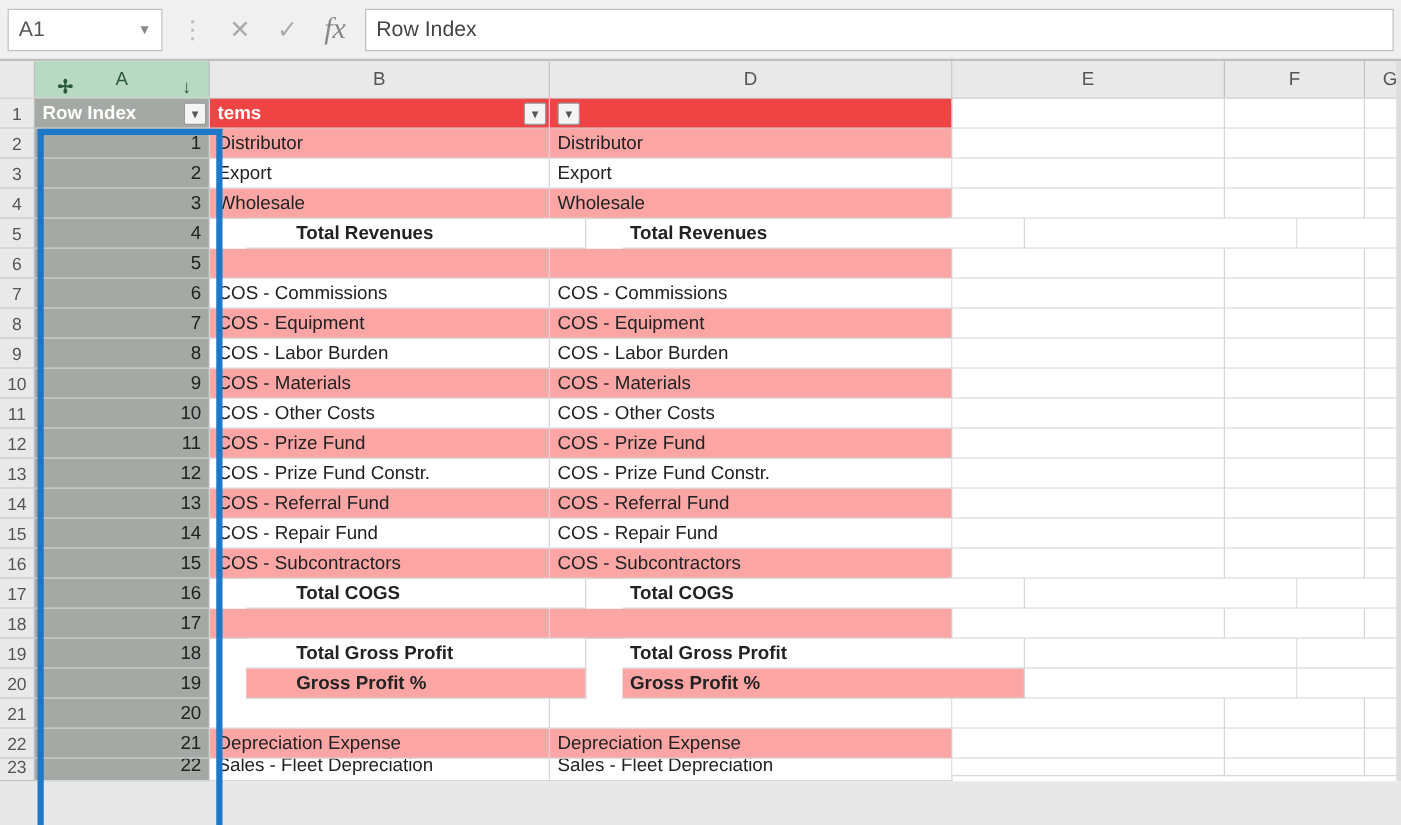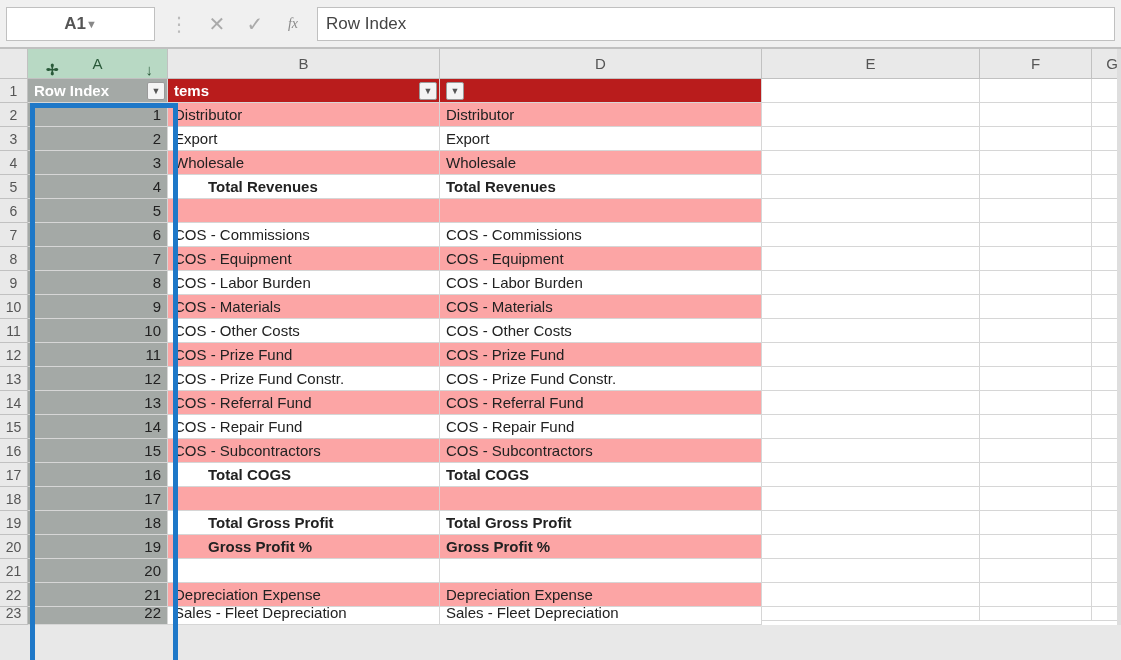--- a/index.html
+++ b/index.html
@@ -17,52 +17,51 @@
   .formula-bar {
     display: flex;
     align-items: center;
     height: 48px;
     background: #f0f0f0;
     border-bottom: 1px solid #c0c0c0;
     padding: 6px 6px;
     gap: 10px;
   }
   .name-box {
-    width: 149px;
+    width: 124px;
     height: 34px;
     background: #fff;
     border: 1px solid #c0c0c0;
     display: flex;
     align-items: center;
-    justify-content: center;
+    justify-content: space-between;
     padding: 0 8px;
     color: #555;
     font-size: 17px;
-    font-weight: bold;
   }
   .name-box .dd {
     color: #888;
     font-size: 11px;
   }
   .fb-sep {
     color: #bbb;
     font-size: 20px;
     padding: 0 4px;
   }
   .fb-btn {
     color: #aaa;
     font-size: 20px;
     width: 28px;
     text-align: center;
   }
   .fx {
     font-style: italic;
     font-family: Georgia, serif;
     color: #888;
-    font-size: 14px;
+    font-size: 24px;
   }
   .formula-input {
     flex: 1;
     height: 34px;
     background: #fff;
     border: 1px solid #c0c0c0;
     padding: 4px 8px;
     font-size: 17px;
     color: #444;
     display: flex;
@@ -127,38 +126,38 @@
     border-bottom: 1px solid #d6d6d6;
     padding: 0 6px;
     line-height: 24px;
     white-space: nowrap;
     overflow: hidden;
     font-size: 15px;
     color: #222;
     background: #fff;
   }
   .cell.right { text-align: right; }
-  .cell.bold { font-weight: 700; }
+  .cell.bold { font-weight: 700; margin-left: 29px; }
 
   
   .colA { width: 140px; flex: 0 0 140px; }
   .colB { width: 272px; flex: 0 0 272px; }
   .colD { width: 322px; flex: 0 0 322px; }
   .colE { width: 218px; flex: 0 0 218px; }
   .colF { width: 112px; flex: 0 0 112px; }
   .colG { width: 40px;  flex: 0 0 40px;  border-right: none; }
 
   
   .cell.colA.sel {
     background: #a4a9a6;
   }
 
   
   .th {
-    background: #b91c1c;
+    background: #ef4444;
     color: #fff;
     font-weight: 700;
     display: flex;
     align-items: center;
     justify-content: space-between;
     padding-right: 2px;
   }
   .th .lbl { overflow: hidden; white-space: nowrap; }
   .th .filter {
     width: 18px; height: 18px;

